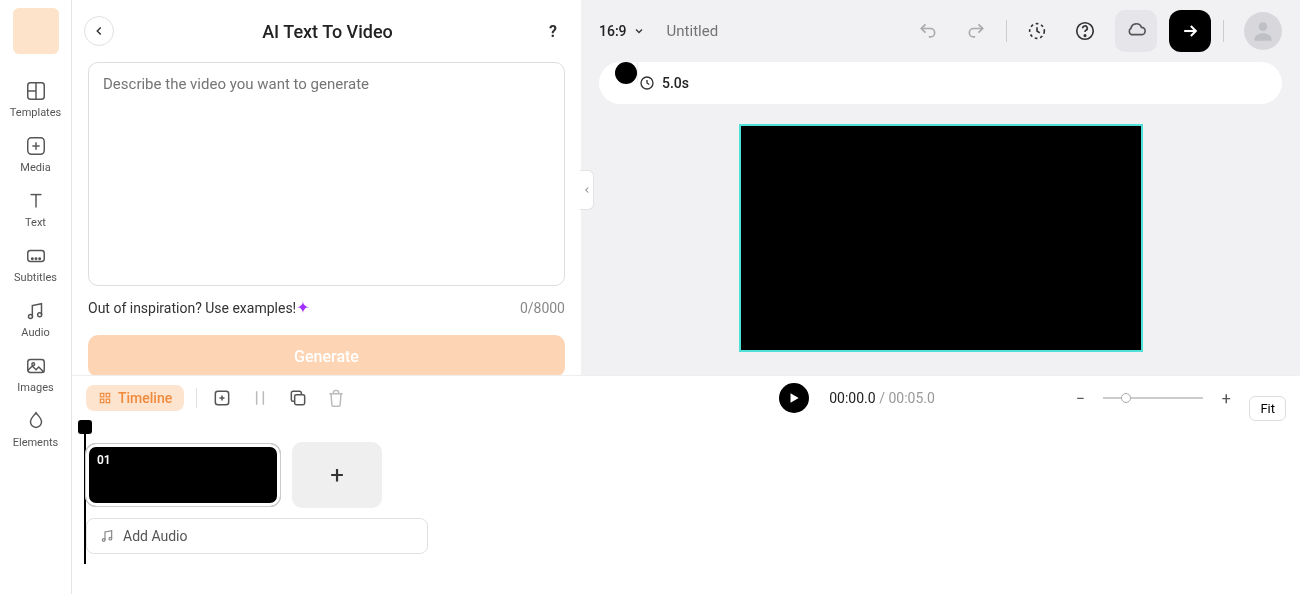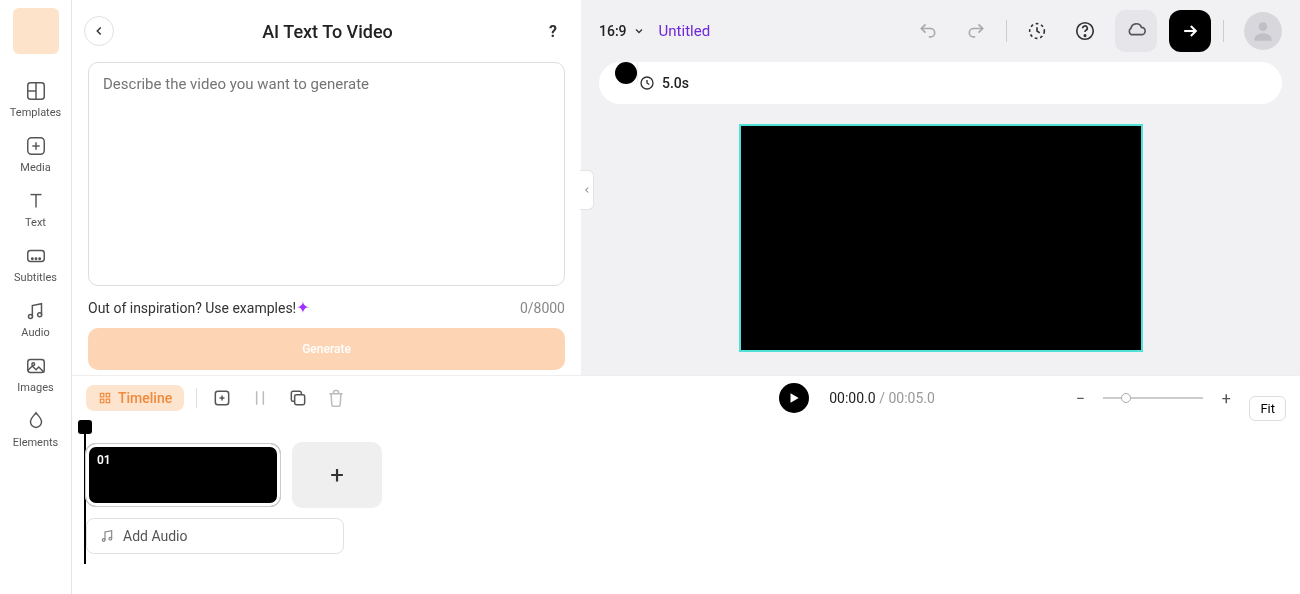--- a/index.html
+++ b/index.html
@@ -17,27 +17,27 @@
   .left-panel { width: 509px; display: flex; flex-direction: column; position: relative; }
   .panel-header { display: flex; align-items: center; justify-content: space-between; padding: 10px 16px 10px 12px; height: 62px; }
   .back-btn { width: 30px; height: 30px; border-radius: 50%; border: 1px solid #e0e0e0; display:flex; align-items:center; justify-content:center; cursor:pointer; }
   .panel-title { font-size: 18px; font-weight: 500; color: #222; }
   .help-btn { width: 24px; height: 24px; display:flex; align-items:center; justify-content:center; font-weight:bold; color:#333; cursor:pointer; }
   .prompt-box { margin: 0 16px 12px 16px; border: 1px solid #ddd; border-radius: 10px; height: 224px; padding: 12px 14px; font-size: 15px; color: #999; resize: none; outline:none; }
   .prompt-row { display:flex; justify-content:space-between; align-items:center; margin: 0 16px 10px 16px; font-size: 14px; }
   .inspiration { color: #333; display:flex; align-items:center; }
   .sparkle { color: #a030ff; font-size: 16px; }
   .counter { color: #888; }
-  .generate-btn { margin: 1px 16px; height: 42px; border-radius: 10px; background: #fdd5b4; color: #fff; font-size: 12px; font-weight:500; display:flex; align-items:center; justify-content:center; cursor:pointer; }
+  .generate-btn { margin: 8px 16px; height: 42px; border-radius: 10px; background: #fdd5b4; color: #fff; font-size: 16px; font-weight:500; display:flex; align-items:center; justify-content:center; cursor:pointer; }
   
   
   .right-panel { flex: 1; background: #f1f1f4; display: flex; flex-direction: column; position:relative; }
   .top-bar { height: 62px; display:flex; align-items:center; padding: 0 18px; gap: 14px; }
   .aspect { display:flex; align-items:center; gap:6px; font-size:14px; font-weight:500; color:#222; cursor:pointer; }
-  .title-input { color:#6d28d9; font-size:15px; flex:0 0 auto; margin-left:0; }
+  .title-input { color:#737373; font-size:15px; flex:0 0 auto; margin-left:8px; }
   .top-spacer { flex:1; }
   .top-actions { display:flex; align-items:center; gap:12px; }
   .icon-btn { width:36px; height:36px; display:flex; align-items:center; justify-content:center; cursor:pointer; border-radius:8px; }
   .divider-v { width:1px; height:22px; background:#ccc; }
   .cloud-btn { width:42px; height:42px; border-radius:10px; background:#e6e6ea; display:flex; align-items:center; justify-content:center; cursor:pointer; }
   .export-btn { width:42px; height:42px; border-radius:12px; background:#000; display:flex; align-items:center; justify-content:center; cursor:pointer; }
   .avatar { width:38px; height:38px; border-radius:50%; background:#d8d8dc; display:flex; align-items:center; justify-content:center; margin-left:8px; }
   
   .clip-bar { margin: 0 18px 12px 18px; background:#fff; border-radius: 22px; height:42px; display:flex; padding: 0 16px; }
   .black-dot { width:22px; height:22px; border-radius:50%; background:#000; }
@@ -61,21 +61,21 @@
   .fit-btn { border:1px solid #ddd; border-radius:6px; padding:4px 10px; font-size:13px; cursor:pointer;margin-top:21px; }
   
   .track-area { position:relative; padding: 22px 14px 10px 14px; }
   .playhead { position:absolute; left:12px; top:0; bottom:0; width:2px; }
   .playhead-head { width:14px; height:14px; background:#000; border-radius:3px; position:absolute; left:-6px; top:0; }
   .playhead-line { width:2px; background:#000; position:absolute; left:0; top:10px; bottom:0; }
   .scene-row { display:flex; gap:12px; align-items:center; margin-bottom:10px; }
   .scene-clip { width:194px; height:62px; background:#000; border:3px solid #fff; outline:1px solid #ccc; border-radius:10px; position:relative; box-shadow:0 0 0 1px #bbb; }
   .scene-num { position:absolute; left:8px; top:6px; color:#fff; font-size:12px; font-weight:600; }
   .add-scene { width:90px; height:66px; background:#efefef; border-radius:10px; display:flex; align-items:center; justify-content:center; cursor:pointer; font-size:24px; color:#333; }
-  .audio-row { width:258px; height:36px; border:1px solid #e2e2e2; border-radius:8px; display:flex; align-items:center; padding:0 12px; gap:8px; color:#555; font-size:14px; cursor:pointer; }
+  .audio-row { width:342px; height:36px; border:1px solid #e2e2e2; border-radius:8px; display:flex; align-items:center; padding:0 12px; gap:8px; color:#555; font-size:14px; cursor:pointer; }
   
   .collapse-handle { position:absolute; left:-1px; top:170px; width:14px; height:40px; background:#fff; border:1px solid #e3e3e3; border-left:none; border-radius:0 6px 6px 0; display:flex; align-items:center; justify-content:center; cursor:pointer; z-index:5; }
 </style>
 </head>
 <body>
 
 <div class="sidebar">
   <div class="logo"></div>
   <div class="sidebar-item">
     <svg viewBox="0 0 24 24" fill="none" stroke="#555" stroke-width="1.6">

